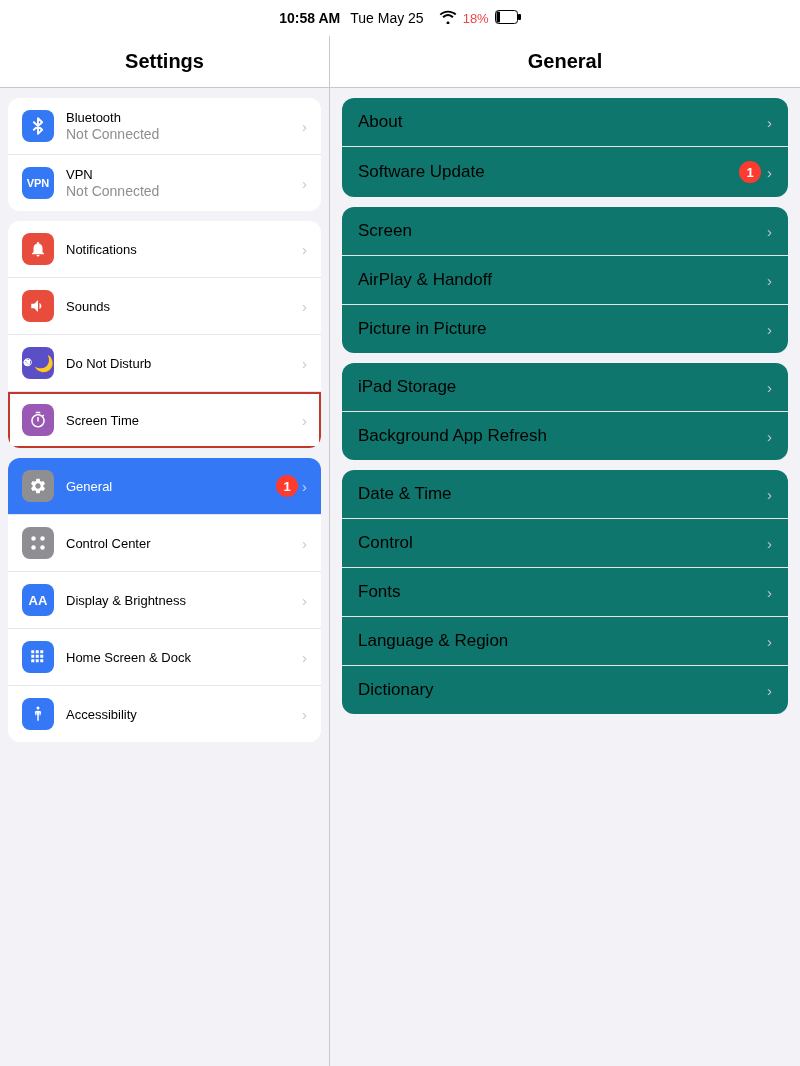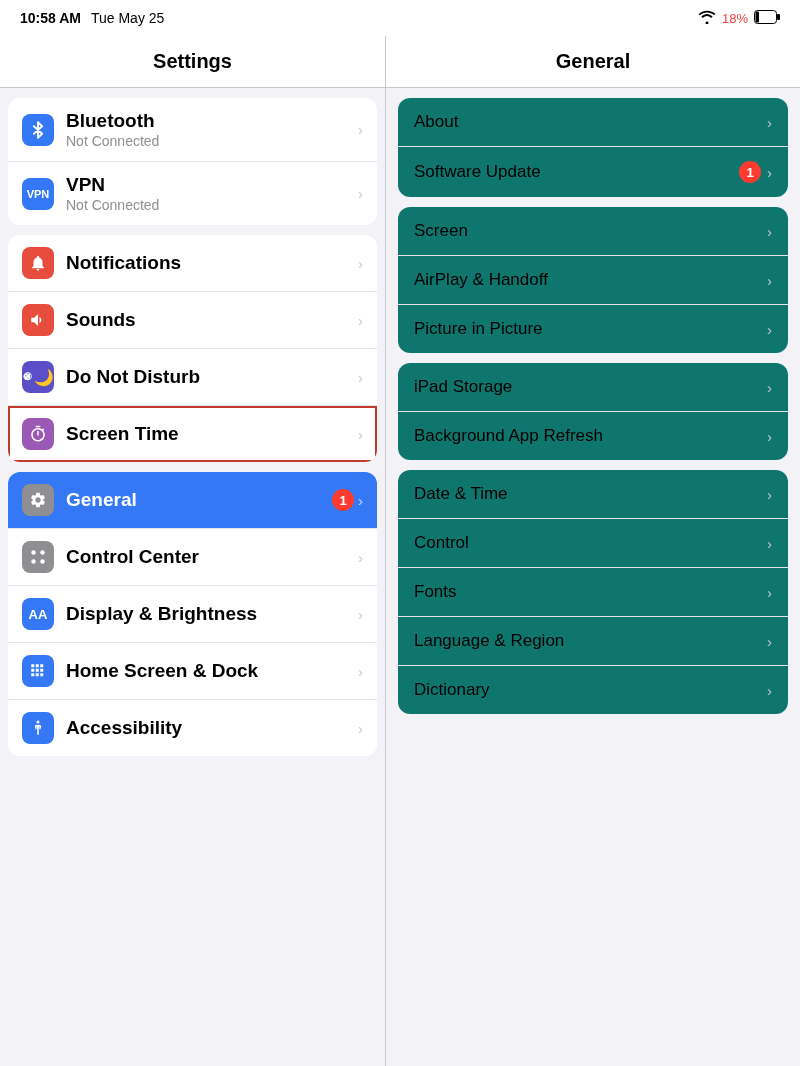--- a/index.html
+++ b/index.html
@@ -10,21 +10,21 @@
       height: 1066px;
       overflow: hidden;
       display: flex;
       flex-direction: column;
     }
 
     
     .status-bar {
       background: #ffffff;
       display: flex;
-      justify-content: space-between;
+      justify-content: center;
       align-items: center;
       padding: 0 20px;
       height: 36px;
       flex-shrink: 0;
       gap: 15px;
     }
     .status-time {
       font-size: 14px;
       font-weight: 600;
       color: #000;
@@ -43,21 +43,21 @@
 
     
     .app-container {
       display: flex;
       flex: 1;
       overflow: hidden;
     }
 
     
     .sidebar {
-      width: 386px;
+      width: 330px;
       background: #f2f2f7;
       display: flex;
       flex-direction: column;
       border-right: 1px solid #c8c7cc;
       overflow-y: auto;
       flex-shrink: 0;
     }
     .sidebar-header {
       background: #ffffff;
       padding: 14px 16px;
@@ -117,23 +117,23 @@
     .icon-general { background: #8e8e93; }
     .icon-controlcenter { background: #8e8e93; }
     .icon-display { background: #3478f6; }
     .icon-homescreen { background: #3478f6; }
     .icon-accessibility { background: #3478f6; }
 
     .sidebar-item-text {
       flex: 1;
     }
     .sidebar-item-title {
-      font-size: 19px;
-      color: #000;
-      font-weight: 700;
+      font-size: 13px;
+      color: #000;
+      font-weight: 400;
     }
     .sidebar-item-subtitle {
       font-size: 14px;
       color: #8e8e93;
       margin-top: 1px;
     }
     .sidebar-item.active .sidebar-item-title {
       color: #ffffff;
     }
     .sidebar-badge {

